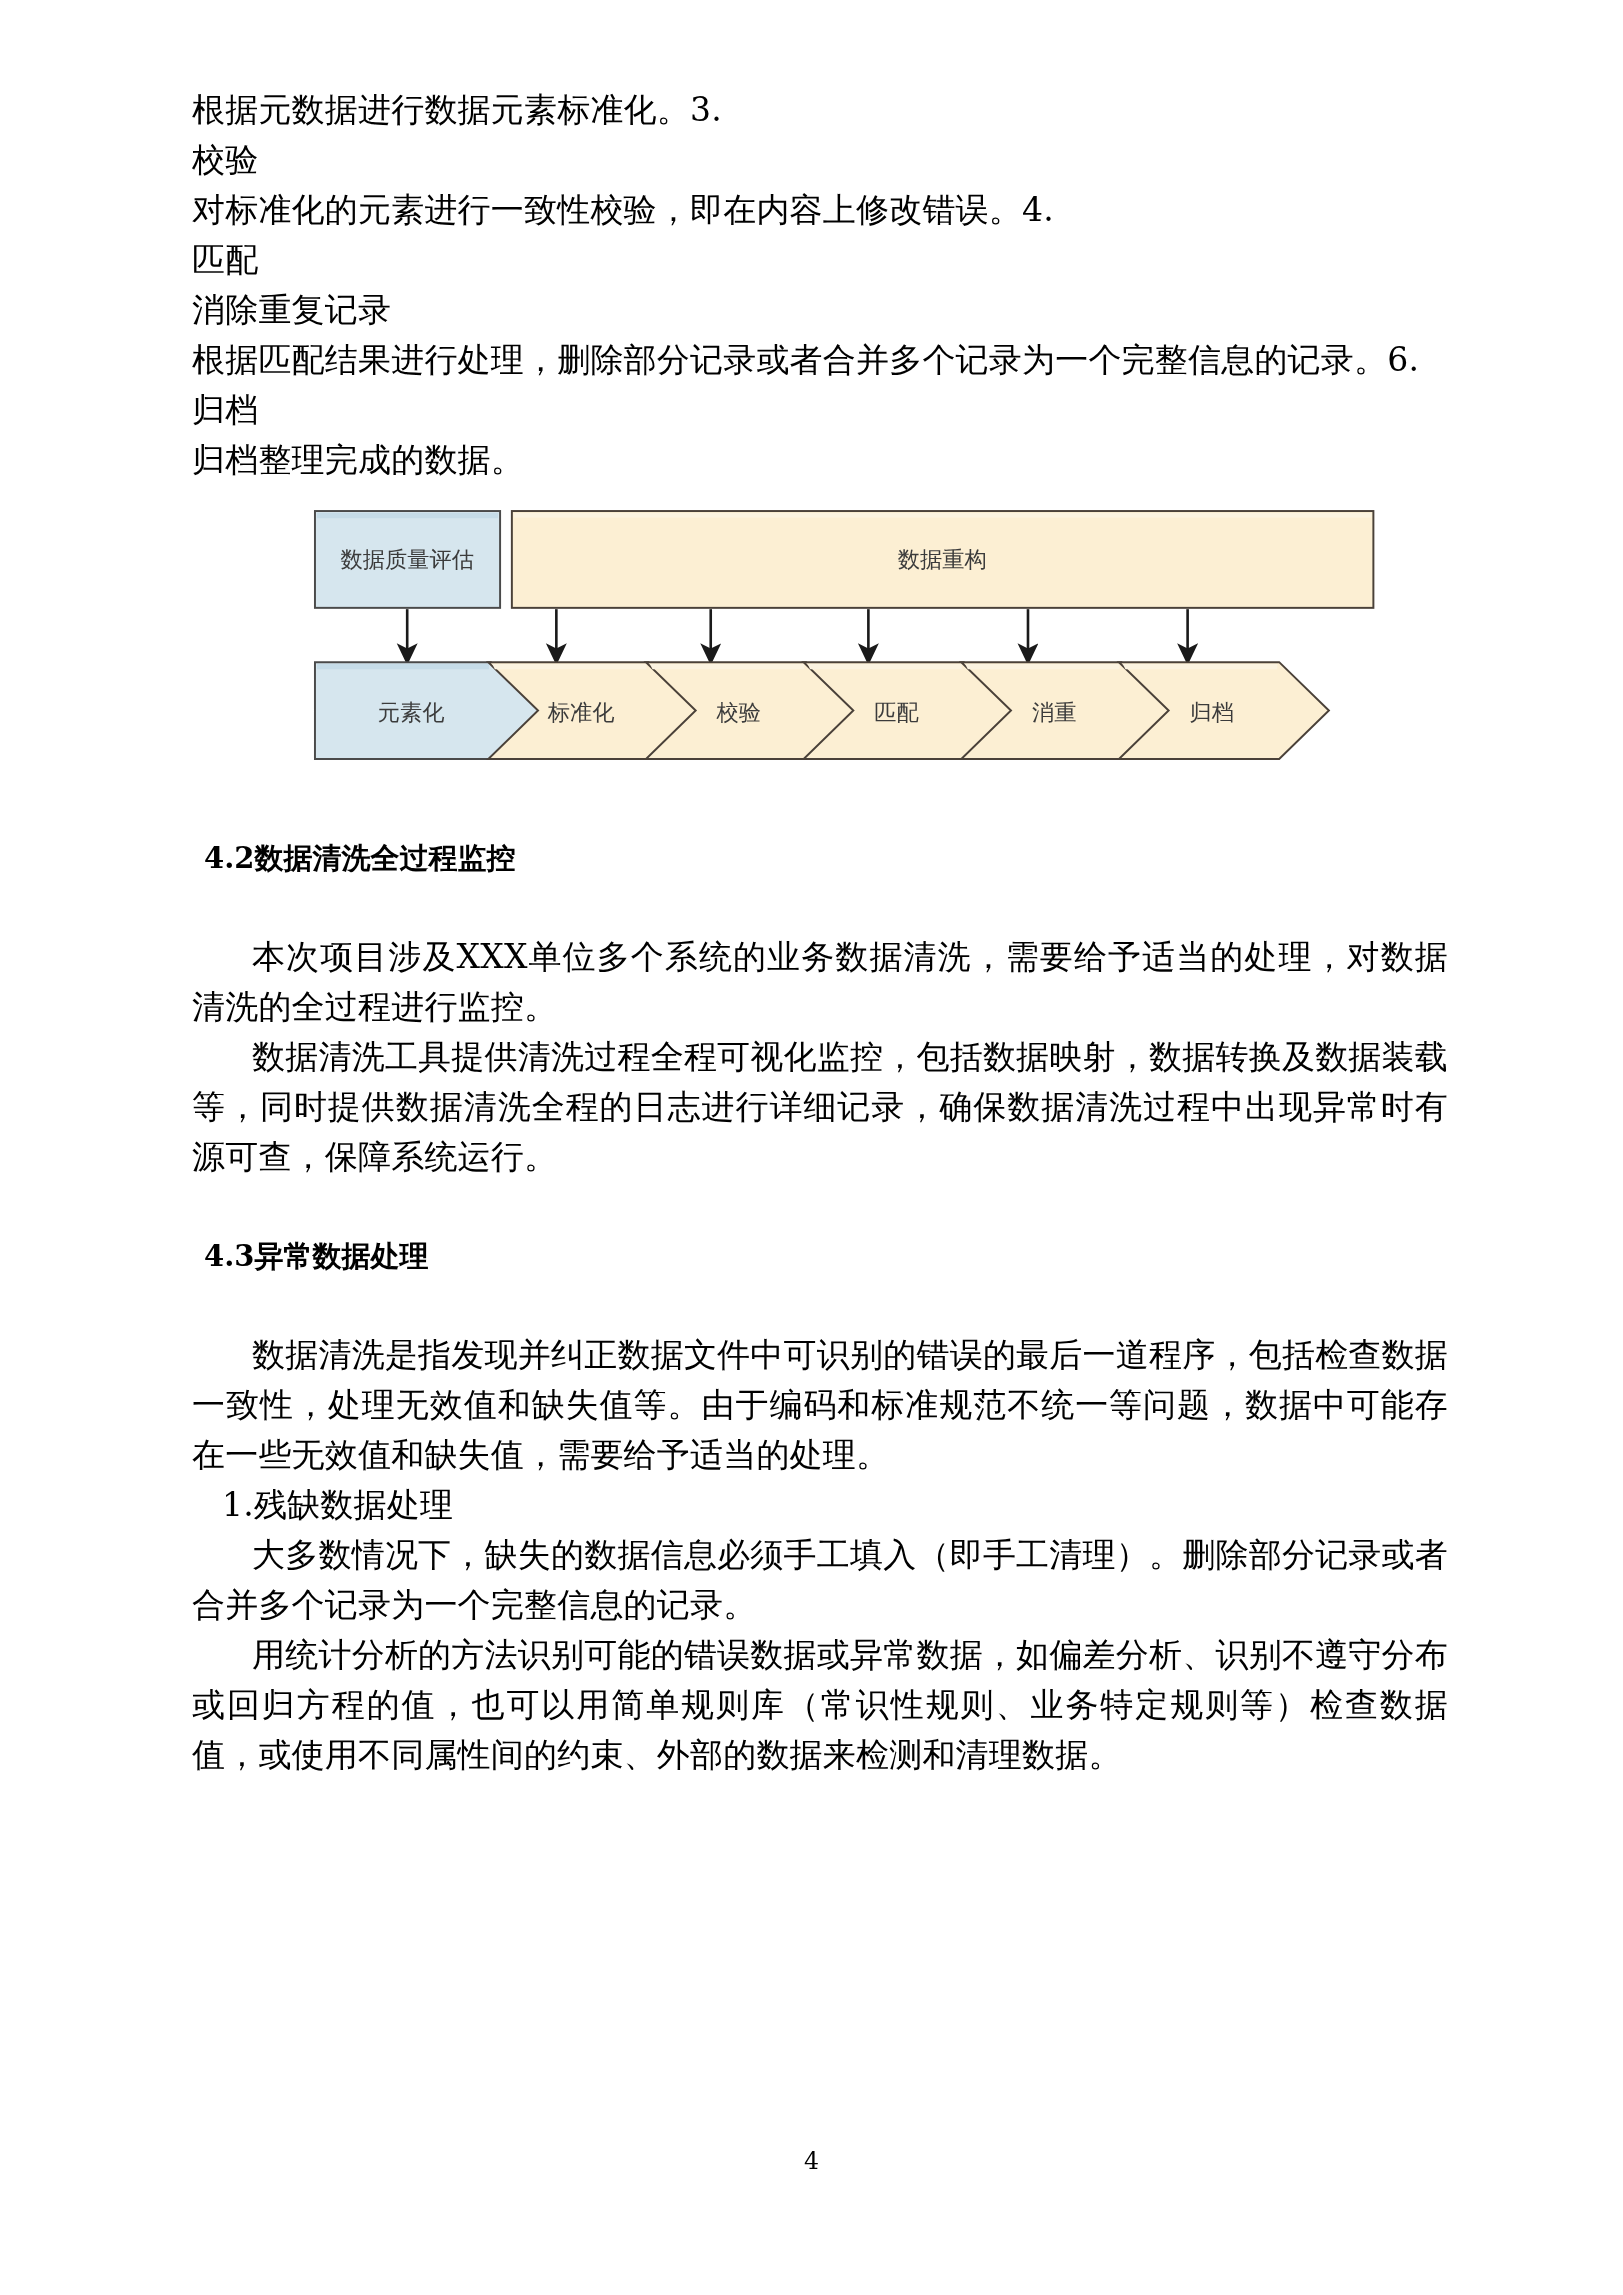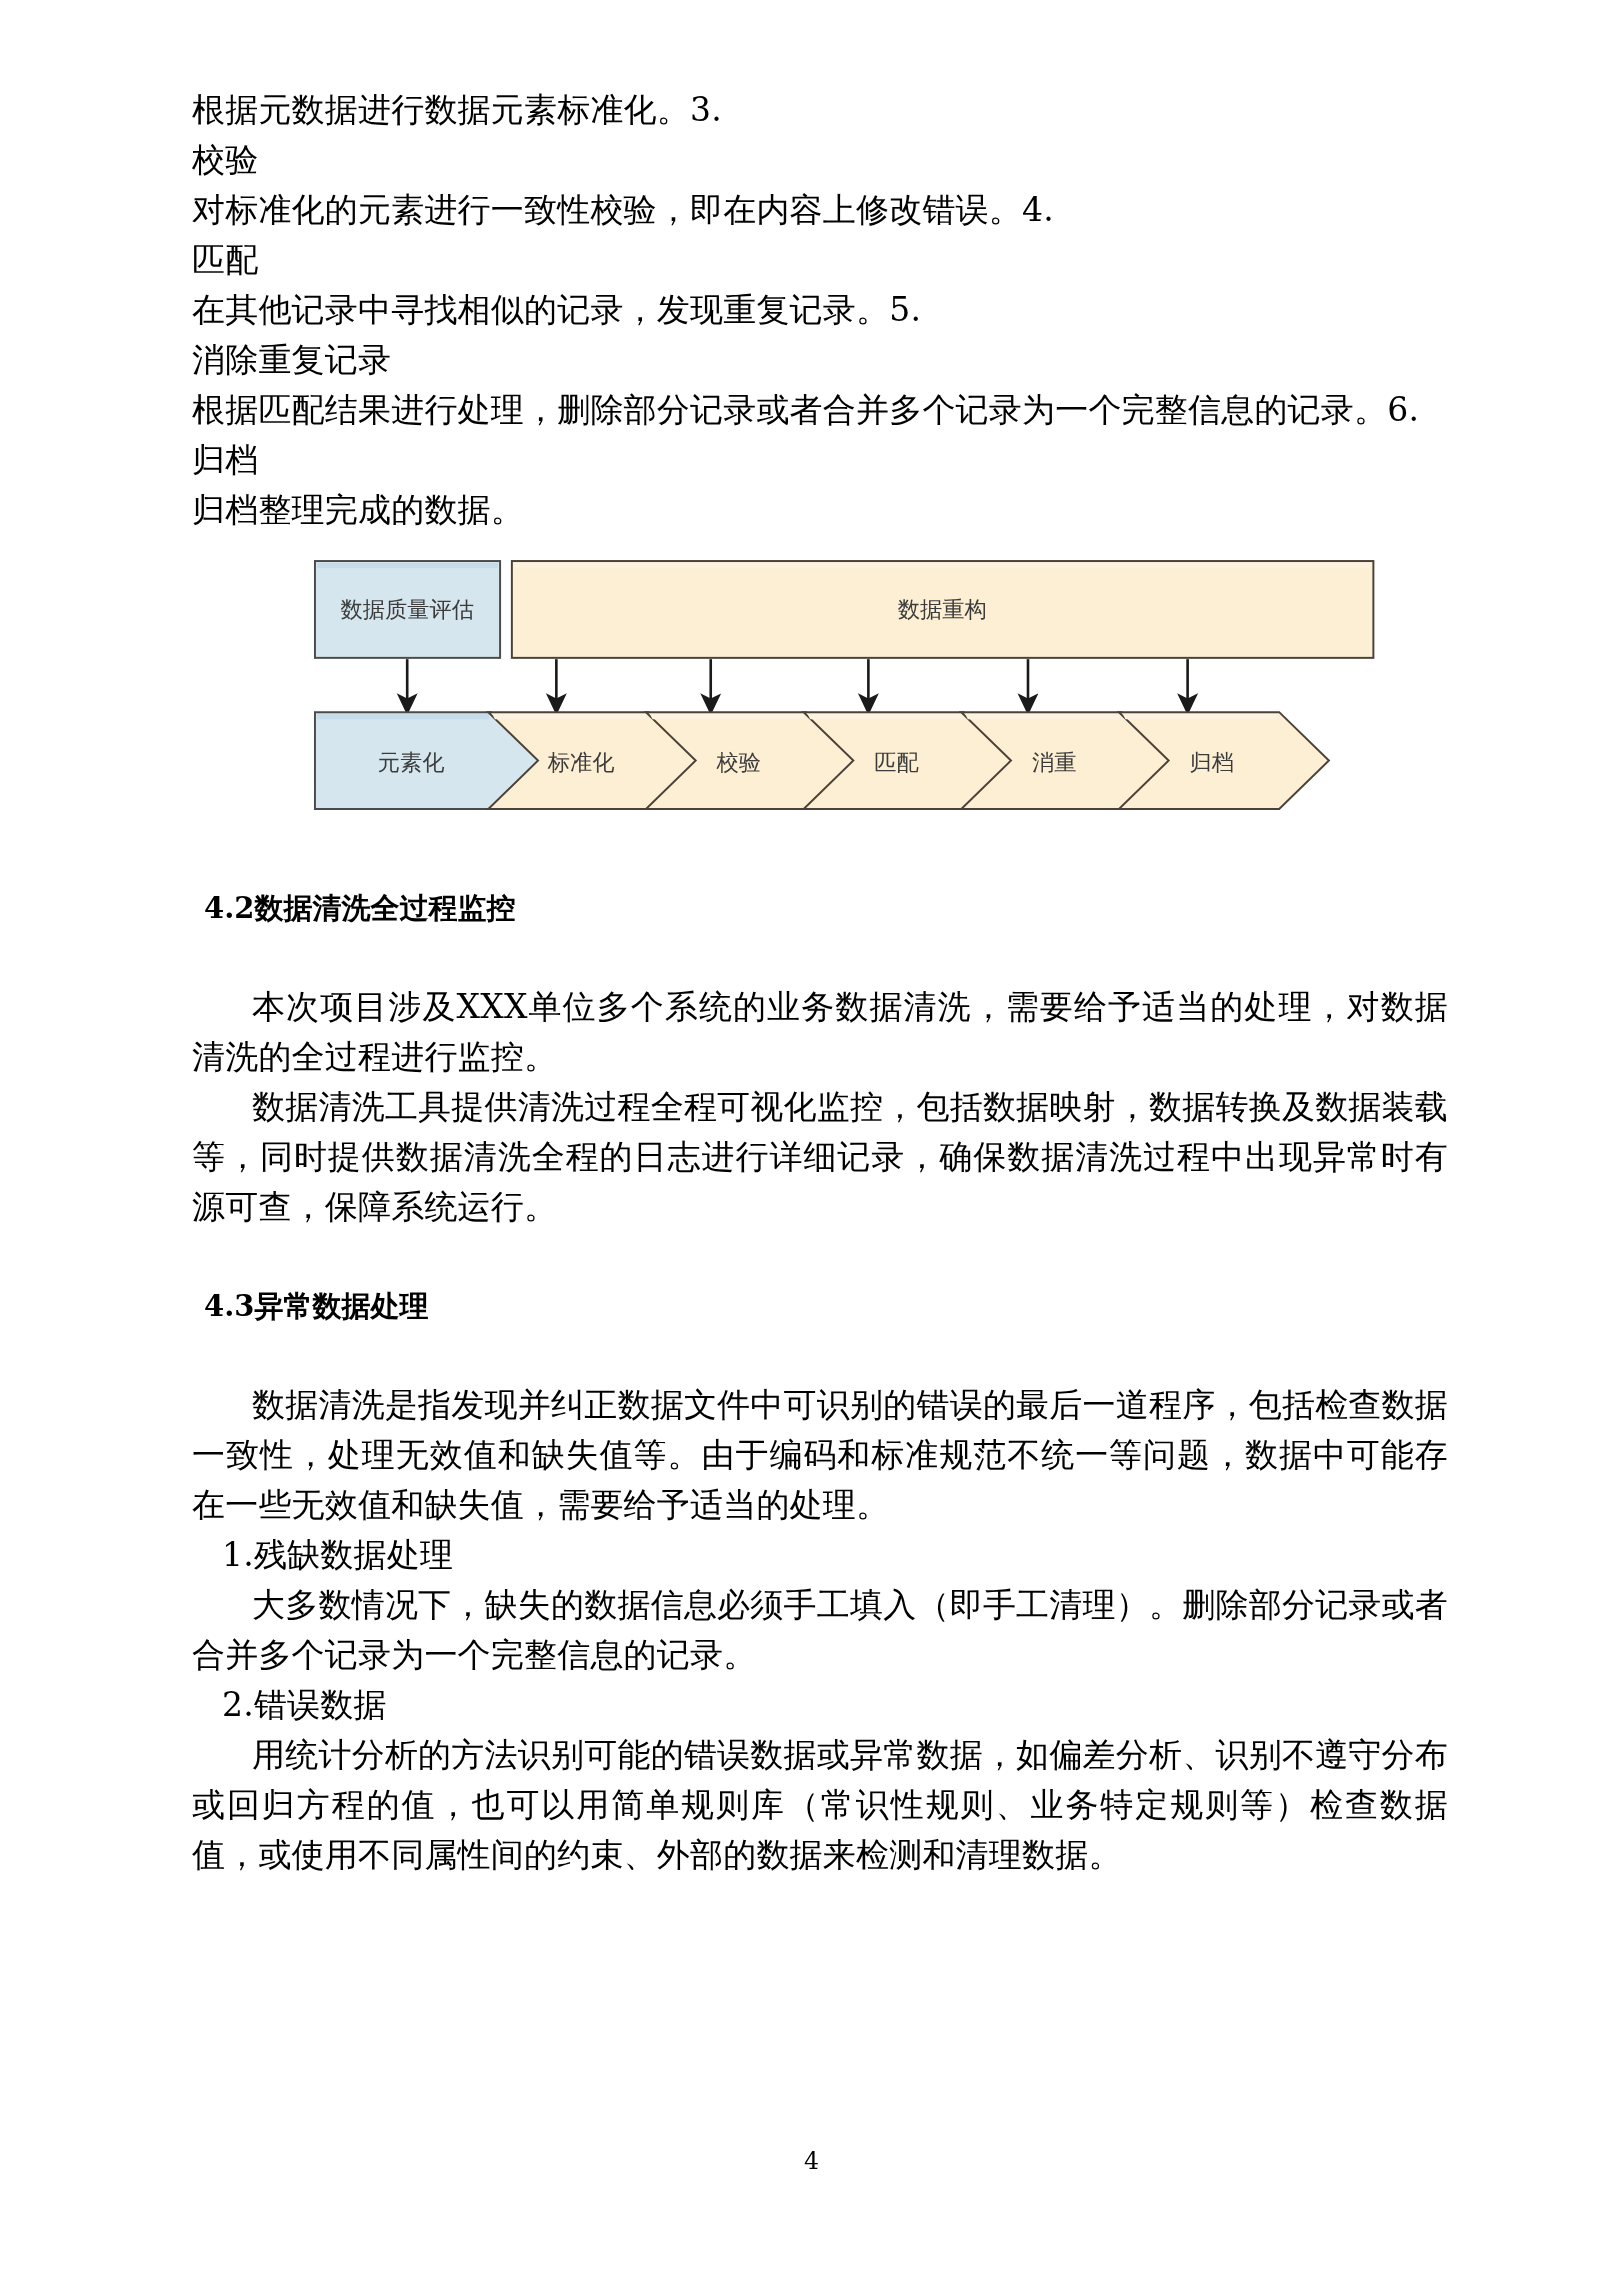--- a/index.html
+++ b/index.html
@@ -103,21 +103,20 @@
 <div class="page">
 
   <div class="content">
 
     <div style="height:85px"></div>
 
     <p class="para">根据元数据进行数据元素标准化。3.</p>
     <p class="para">校验</p>
     <p class="para">对标准化的元素进行一致性校验，即在内容上修改错误。4.</p>
     <p class="para">匹配</p>
-    <p class="para">在其他记录中寻找相似的记录，发现重复记录。5.</p>
     <p class="para">消除重复记录</p>
     <p class="para">根据匹配结果进行处理，删除部分记录或者合并多个记录为一个完整信息的记录。6.</p>
     <p class="para">归档</p>
     <p class="para">归档整理完成的数据。</p>
 
     <div class="figure-wrap">
       <div class="diagram">
         <svg width="1063" height="252" viewBox="0 0 1625 385" xmlns="http://www.w3.org/2000/svg">
           <defs>
             <marker id="arrowhead" markerWidth="9" markerHeight="9" refX="4.2" refY="4" orient="auto">
@@ -194,21 +193,20 @@
     <p class="para indent">本次项目涉及XXX单位多个系统的业务数据清洗，需要给予适当的处理，对数据清洗的全过程进行监控。</p>
     <p class="para indent">数据清洗工具提供清洗过程全程可视化监控，包括数据映射，数据转换及数据装载等，同时提供数据清洗全程的日志进行详细记录，确保数据清洗过程中出现异常时有源可查，保障系统运行。</p>
 
     <div class="spacer-md"></div>
 
     <p class="heading">4.3异常数据处理</p>
     <div class="spacer-md"></div>
     <p class="para indent">数据清洗是指发现并纠正数据文件中可识别的错误的最后一道程序，包括检查数据一致性，处理无效值和缺失值等。由于编码和标准规范不统一等问题，数据中可能存在一些无效值和缺失值，需要给予适当的处理。</p>
     <p class="para indent-half">1.残缺数据处理</p>
     <p class="para indent">大多数情况下，缺失的数据信息必须手工填入（即手工清理）。删除部分记录或者合并多个记录为一个完整信息的记录。</p>
-    <p class="para indent-half">2.错误数据</p>
     <p class="para indent">用统计分析的方法识别可能的错误数据或异常数据，如偏差分析、识别不遵守分布或回归方程的值，也可以用简单规则库（常识性规则、业务特定规则等）检查数据值，或使用不同属性间的约束、外部的数据来检测和清理数据。</p>
 
   </div>
 
   <div class="page-number">4</div>
 
 </div>
 
 
 </body></html>

